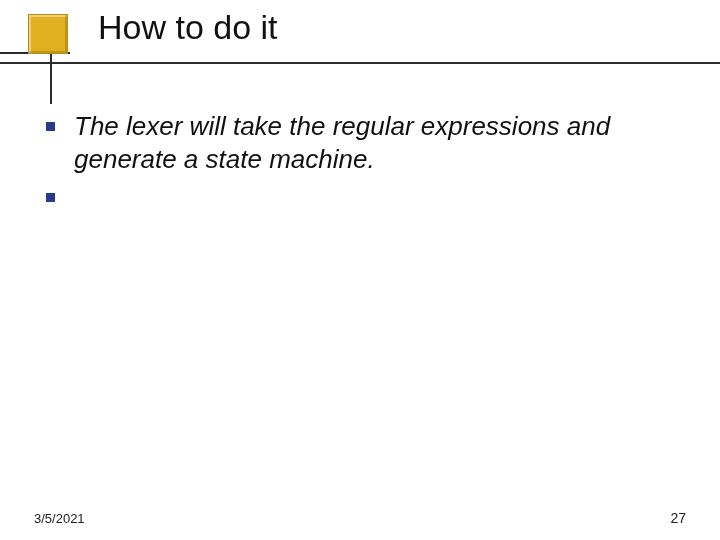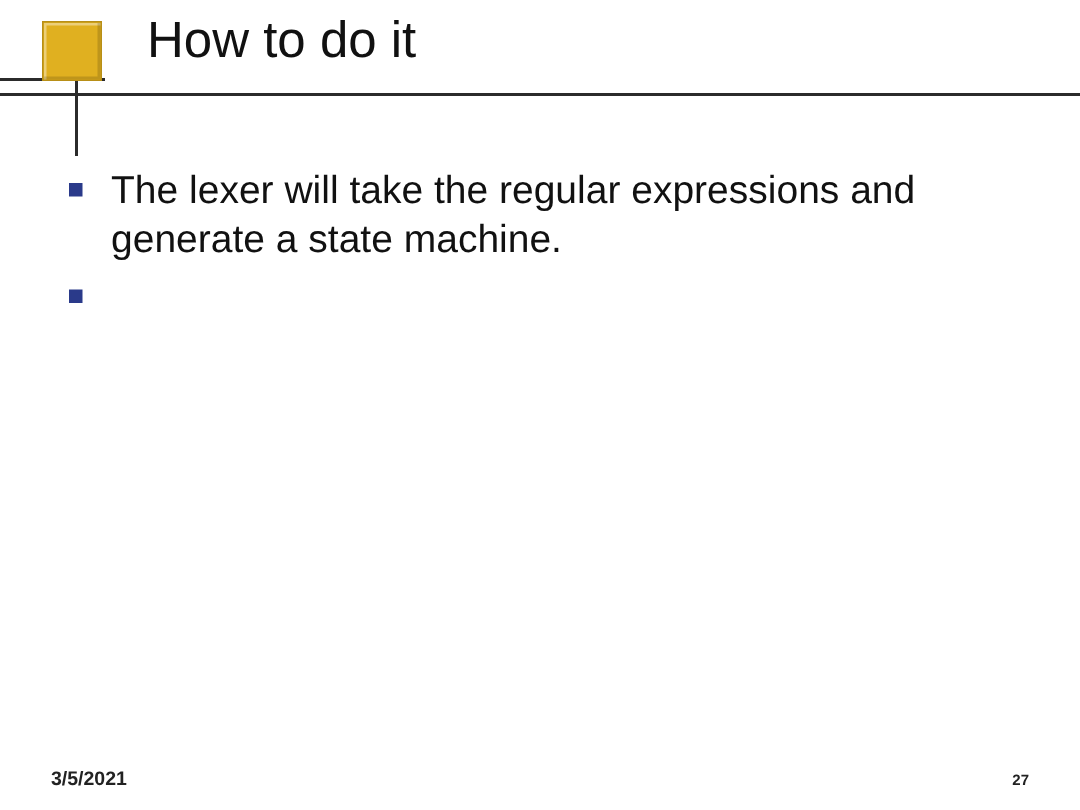--- a/index.html
+++ b/index.html
@@ -8,26 +8,26 @@
 
   
   .title-wrap { position: absolute; top: 14px; left: 0; right: 0; height: 60px; }
   .gold-box { position: absolute; left: 28px; top: 0px; width: 40px; height: 40px; background: #e0b020; border: 1px solid #b88f17; box-shadow: inset -2px -2px 0 rgba(0,0,0,0.15), inset 2px 2px 0 rgba(255,255,255,0.4); }
   .title-text { position: absolute; left: 98px; top: -6px; font-size: 34px; color: #111; font-weight: 400; }
   .title-rule { position: absolute; left: 0px; right: 0px; top: 48px; height: 2px; background: #2b2b2b; }
   .title-rule-short { position: absolute; left: 0px; top: 38px; width: 70px; height: 2px; background: #2b2b2b; }
   .title-vert { position: absolute; left: 50px; top: 38px; width: 2px; height: 52px; background: #2b2b2b; }
 
   .body { position: absolute; top: 110px; left: 32px; right: 30px; }
-  ul.bullets { list-style: none; }
+  ul.bullets { list-style: none; font-style: italic; }
   ul.bullets > li { position: relative; padding-left: 42px; font-size: 26px; line-height: 1.28; margin-bottom: 4px; color: #111; }
   ul.bullets > li .sq { position: absolute; left: 14px; top: 12px; width: 9px; height: 9px; background: #2a3a8a; }
 
-  .footer { position: absolute; left: 34px; right: 34px; bottom: 14px; display: flex; justify-content: space-between; align-items: flex-end; font-size: 13px; color: #222; font-weight: bold; }
-  .pagenum { font-size: 10px; }
+  .footer { position: absolute; left: 34px; right: 34px; bottom: 14px; display: flex; justify-content: space-between; align-items: flex-end; font-size: 13px; color: #222; }
+  .pagenum { font-size: 14px; }
 </style>
 </head>
 <body>
 
 <div class="slide">
   <div class="title-wrap">
     <div class="title-rule"></div>
     <div class="title-rule-short"></div>
     <div class="title-vert"></div>
     <div class="gold-box"></div>

